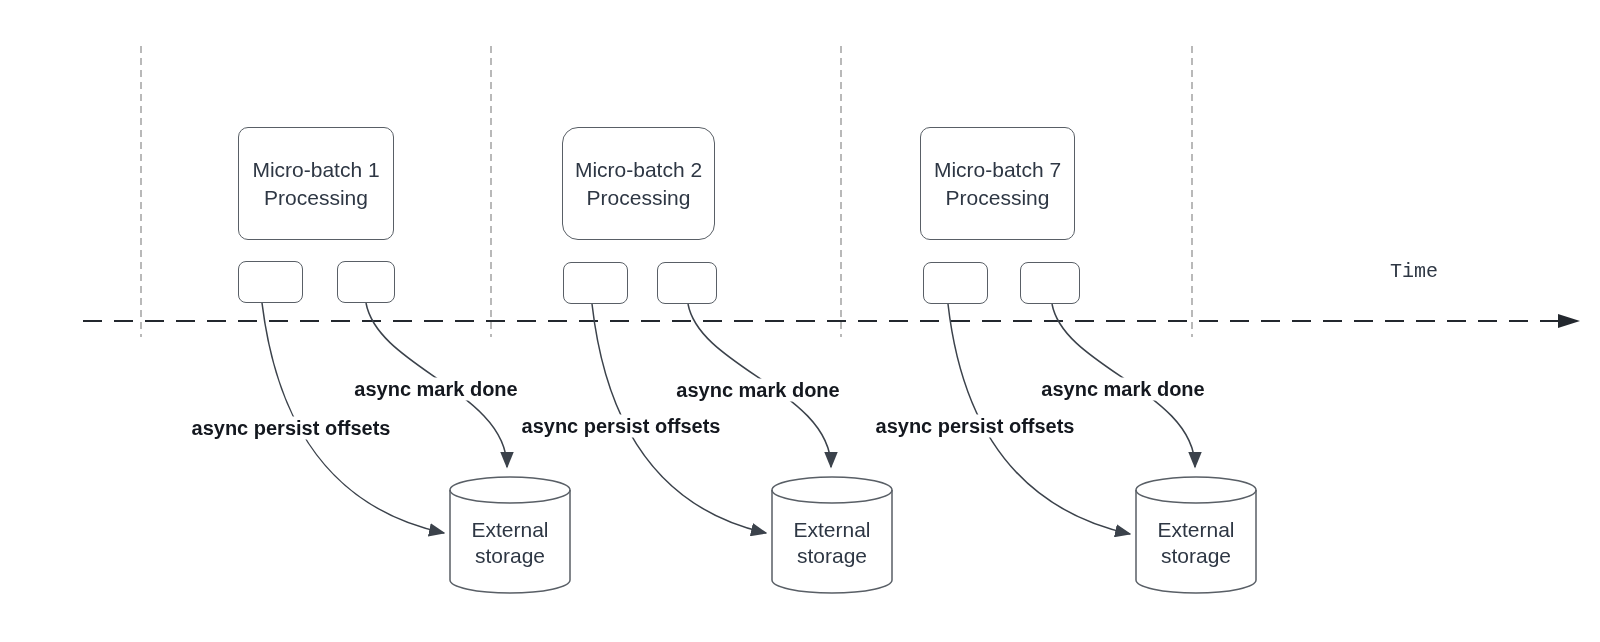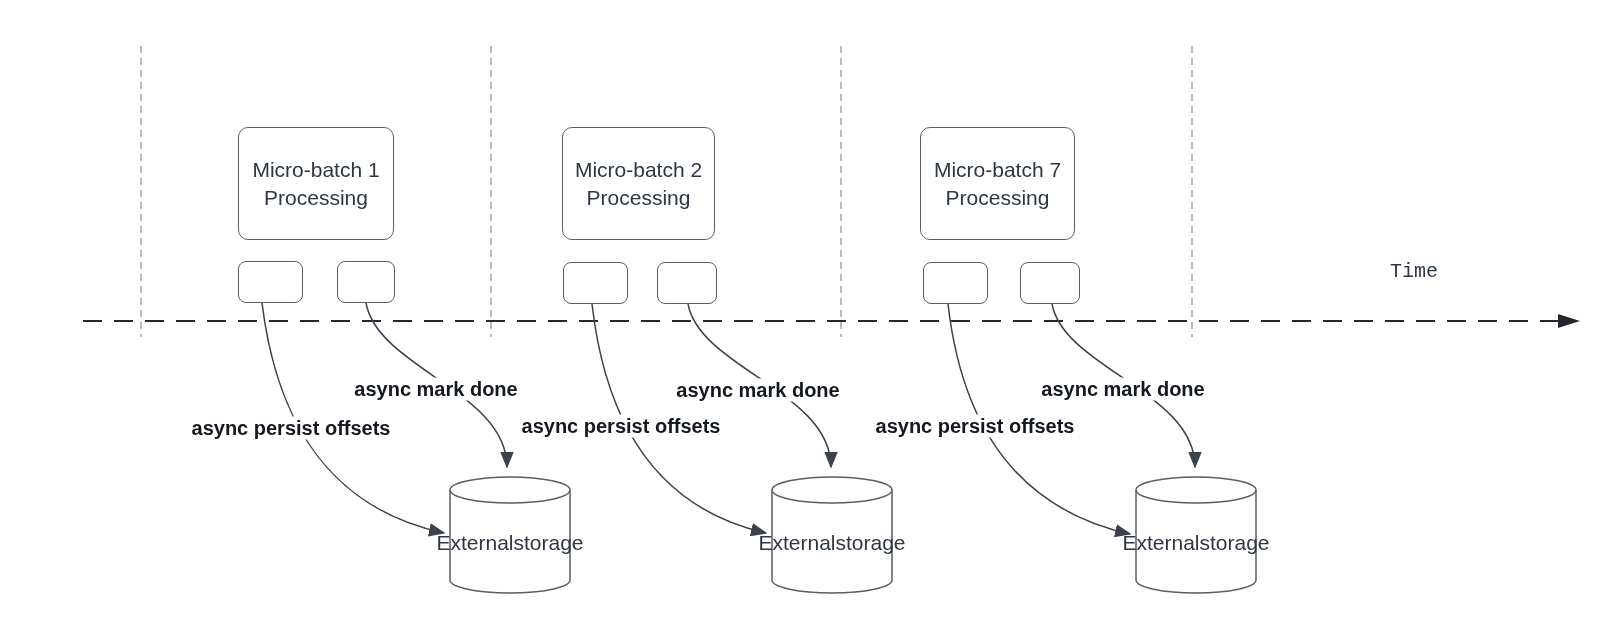--- a/index.html
+++ b/index.html
@@ -37,21 +37,21 @@
     border: 1.5px solid #595f66;
     border-radius: 8px;
     background: #ffffff;
   }
 
   .storage-label {
     position: absolute;
     width: 120px;
     height: 84px;
     display: flex;
-    flex-direction: row;
+    flex-direction: column;
     align-items: center;
     justify-content: center;
     text-align: center;
     color: #2e3744;
     font-size: 21px;
     line-height: 26px;
     pointer-events: none;
   }
   .storage-label span { display: block; }
 
@@ -125,21 +125,21 @@
   </div>
   <div class="small-box" style="left:238px; top:261px; width:65px; height:42px;"></div>
   <div class="small-box" style="left:337px; top:261px; width:58px; height:42px;"></div>
   <div class="edge-label" style="left:291px; top:428px;">async persist offsets</div>
   <div class="edge-label" style="left:436px; top:389px;">async mark done</div>
   <div class="storage-label" style="left:450px; top:501px;">
     <span>External</span>
     <span>storage</span>
   </div>
 
-  <div class="process-box" style="left:562px; top:127px; width:153px; height:113px;">
+  <div class="process-box" style="left:562px; top:127px; width:153px; height:113px;border-radius:16px;">
     <span>Micro-batch 2</span>
     <span>Processing</span>
   </div>
   <div class="small-box" style="left:563px; top:262px; width:65px; height:42px;"></div>
   <div class="small-box" style="left:657px; top:262px; width:60px; height:42px;"></div>
   <div class="edge-label" style="left:621px; top:426px;">async persist offsets</div>
   <div class="edge-label" style="left:758px; top:390px;">async mark done</div>
   <div class="storage-label" style="left:772px; top:501px;">
     <span>External</span>
     <span>storage</span>

